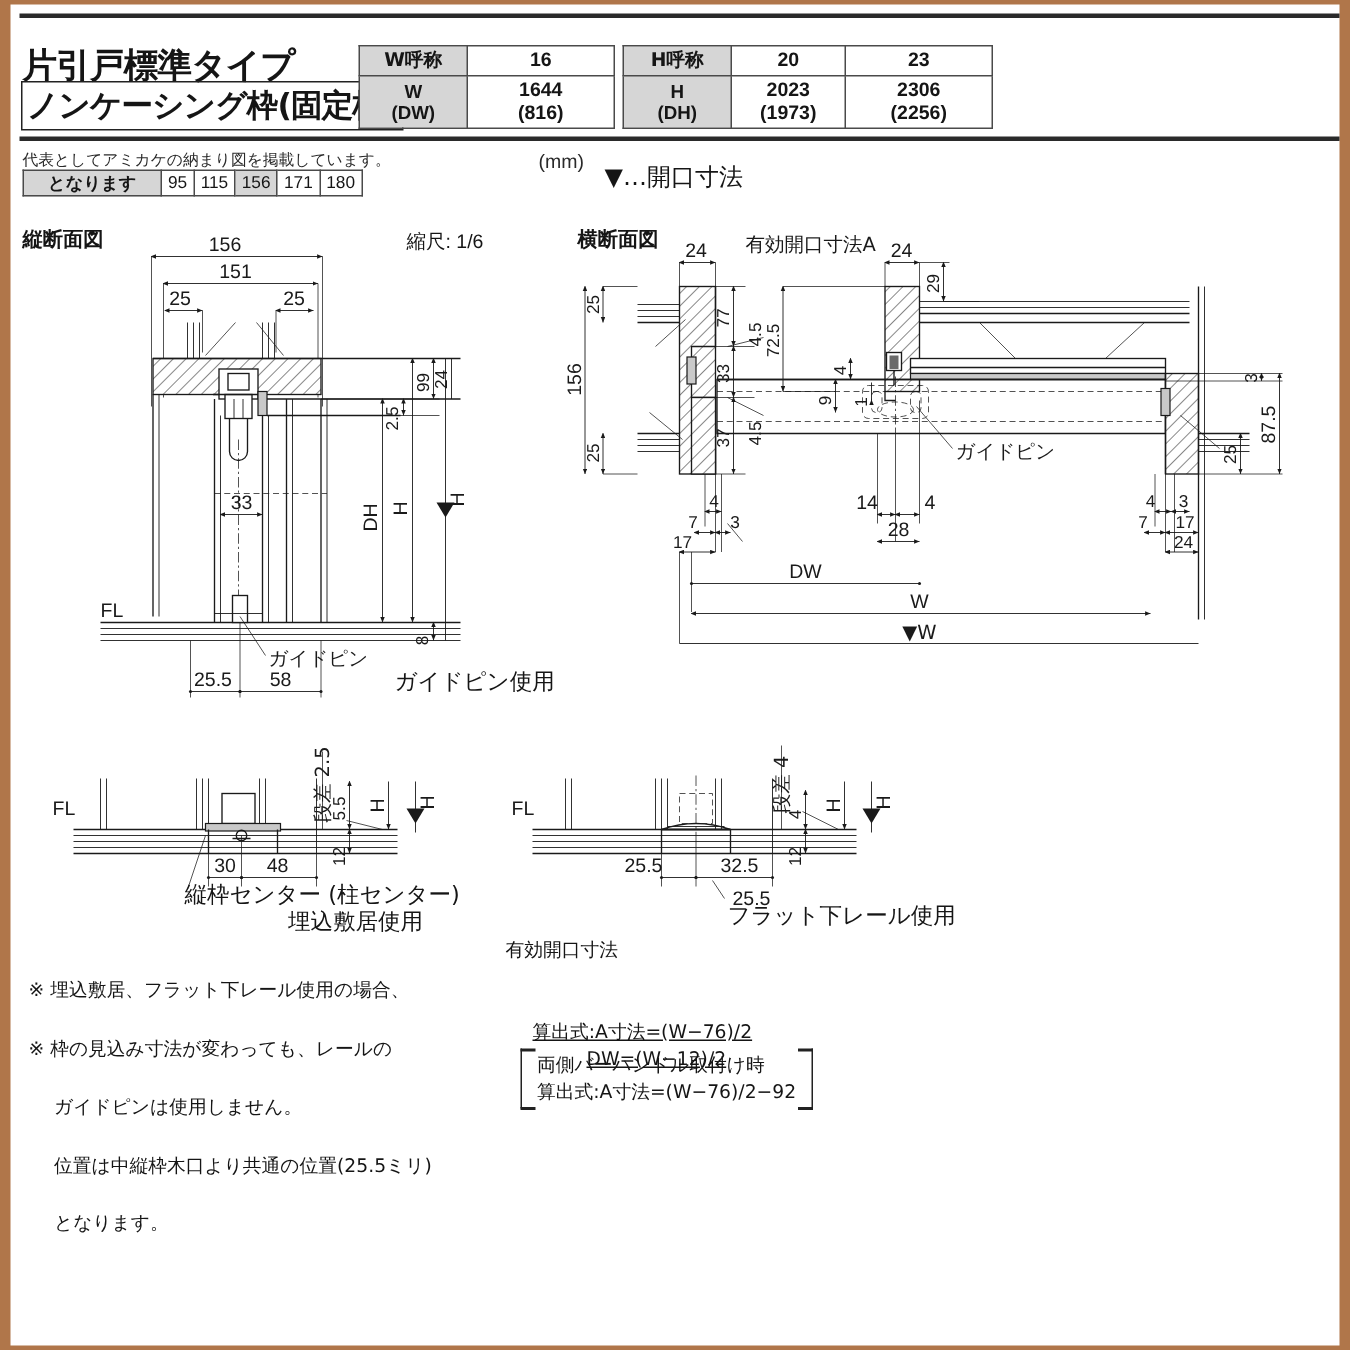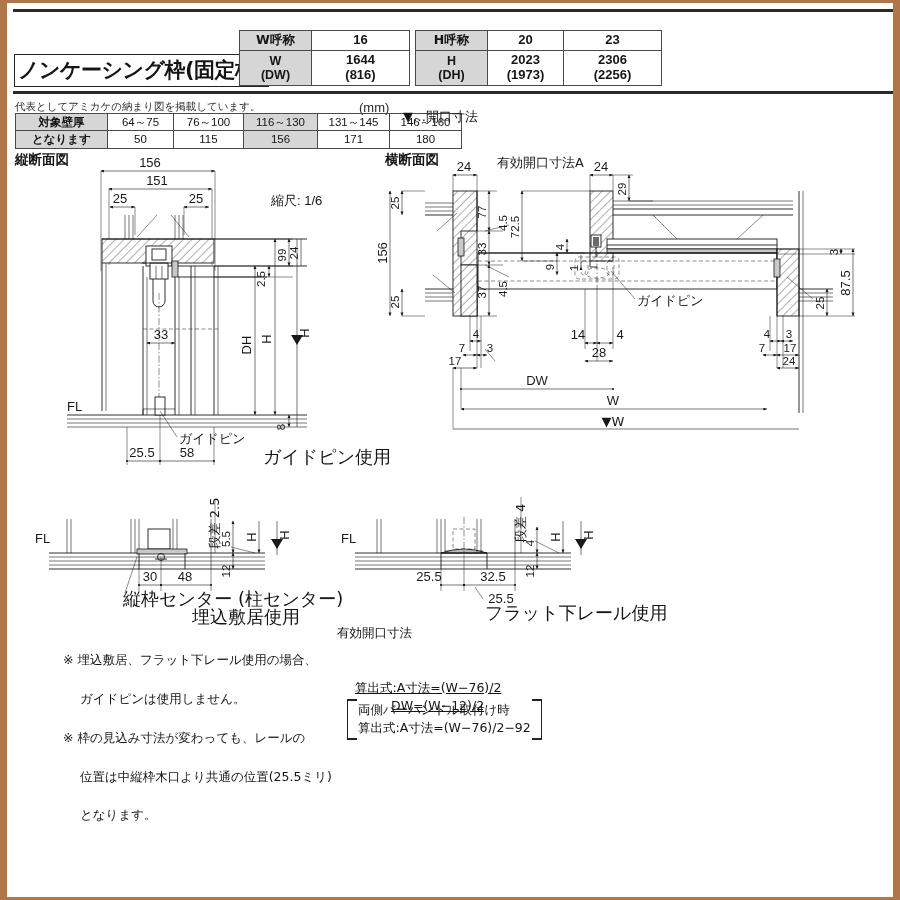--- a/index.html
+++ b/index.html
@@ -75,26 +75,26 @@
     border: 1px solid #4a4a4a;
     text-align: center;
     padding: 1px 4px;
     line-height: 1.25;
   }
   table.walltable td.rowhd { background: #d6d6d6; font-weight: bold; width: 92px; }
   table.walltable td.hl { background: #d6d6d6; }
 
   .opening-legend {
     left: 396px; top: 105px;
-    font-size: 13px; color: #151515; white-space: nowrap;
+    font-size: 16px; color: #151515; white-space: nowrap;
   }
 
   
   .cap { font-size: 13.5px; font-weight: bold; color: #151515; white-space: nowrap; }
-  .cap-sm { font-size: 18px; color: #151515; white-space: nowrap; }
+  .cap-sm { font-size: 15px; color: #151515; white-space: nowrap; }
   .scale-lbl { font-size: 13px; color: #151515; white-space: nowrap; }
 
   
   svg { display: block; overflow: visible; }
   svg text {
     font-family: "Liberation Sans", "DejaVu Sans", sans-serif;
     fill: #1a1a1a;
   }
   svg .jptxt { font-family: "DejaVu Sans", "Liberation Sans", sans-serif; }
   .ln  { stroke: #1a1a1a; stroke-width: 0.9; fill: none; }
@@ -107,21 +107,20 @@
   .grayfill  { fill: #c9c9c9; stroke: #1a1a1a; stroke-width: 0.8; }
   .whitefill { fill: #ffffff; stroke: #1a1a1a; stroke-width: 0.9; }
   .dt { font-size: 13px; }
   .dts { font-size: 11.5px; }
 
   
   .note-block {
     left: 12px; top: 628px;
     font-size: 12.5px; line-height: 1.55; color: #151515;
     white-space: pre-line;
-    margin-left: 44px;
   }
   .note-line { white-space: nowrap; }
   .note-ind { padding-left: 17px; }
 
   
   .adim-cap {
     left: 330px; top: 622px;
     font-size: 12.5px; color: #151515; white-space: nowrap;
   }
   table.adimtable {
@@ -149,20 +148,21 @@
   .fbox-bot { position:absolute; left:340px; top:735px; width:10px; height:1.5px; background:#222; }
 </style>
 </head>
 <body>
 
 <div id="page">
 
   <div class="abs hdr-rule-top"></div>
   <div class="abs hdr-rule-bot"></div>
 
+  <div class="abs hdr-title-main jp">片引戸標準タイプ</div>
   <div class="abs hdr-title-box jp">ノンケーシング枠(固定枠)</div>
 
   <table class="sizetable">
     <tbody>
         <tr>
       <td class="hd jp" style="width:72px">W呼称</td>
       <td class="val" style="width:98px">16</td>
       <td class="spacer-col"></td>
       <td class="hd jp" style="width:72px">H呼称</td>
       <td class="val" style="width:76px">20</td>
@@ -191,43 +191,35 @@
         <div>(2256)</div>
       </td>
     </tr>
   </tbody>
     </table>
 
   <div class="abs wall-note jp">代表としてアミカケの納まり図を掲載しています。</div>
   <div class="abs mm-note">(mm)</div>
   <table class="walltable">
     <tbody>
-        <tr>
-      <td class="rowhd jp">対象壁厚</td>
-      <td style="width:66px">64～75</td>
-      <td style="width:70px">76～100</td>
-      <td class="hl" style="width:74px">116～130</td>
-      <td style="width:72px">131～145</td>
-      <td style="width:72px">146～160</td>
-    </tr>
     <tr>
       <td class="rowhd jp">となります</td>
-      <td>50</td>
+      <td>95</td>
       <td>115</td>
       <td class="hl">156</td>
       <td>171</td>
       <td>180</td>
     </tr>
   </tbody>
     </table>
 
   <div class="abs opening-legend jp">▼…開口寸法</div>
 
   <div class="abs cap jp" style="left:8px; top:148px;font-family:Liberation Serif, serif;">縦断面図</div>
-  <div class="abs scale-lbl" style="left:264px; top:149px;margin-top:40px;">縮尺: 1/6</div>
+  <div class="abs scale-lbl" style="left:264px; top:149px;">縮尺: 1/6</div>
   <div class="abs cap jp" style="left:378px; top:148px;">横断面図</div>
 
   <svg class="abs" style="left:0;top:0;width:0;height:0" aria-hidden="true">
     <defs>
       <pattern id="hatch45" width="6" height="6" patternUnits="userSpaceOnUse" patternTransform="rotate(45)">
         <rect width="6" height="6" fill="#ffffff"></rect>
         <line x1="0" y1="0" x2="0" y2="6" stroke="#1a1a1a" stroke-width="0.7"></line>
       </pattern>
       <pattern id="hatch45b" width="5" height="5" patternUnits="userSpaceOnUse" patternTransform="rotate(45)">
         <rect width="5" height="5" fill="#ffffff"></rect>
@@ -630,22 +622,22 @@
     <line class="dim" x1="238" y1="40" x2="238" y2="72" marker-end="url(#ar)"></line>
     <text class="dt" x="235" y="56" text-anchor="middle" transform="rotate(-90 235 56)">H</text>
     <line class="dim" x1="256" y1="40" x2="256" y2="74"></line>
     <path d="M250,58 L262,58 L256,68 z" fill="#1a1a1a"></path>
     <text class="dt" x="268" y="54" text-anchor="middle" transform="rotate(-90 268 54)">H</text>
   </svg>
   <div class="abs cap-sm jp" style="left:478px; top:598px;">フラット下レール使用</div>
 
   <div class="abs note-block jp">
     <div class="note-line">※ 埋込敷居、フラット下レール使用の場合、</div>
+    <div class="note-line">※ 枠の見込み寸法が変わっても、レールの</div>
     <div class="note-line note-ind">ガイドピンは使用しません。</div>
-    <div class="note-line">※ 枠の見込み寸法が変わっても、レールの</div>
     <div class="note-line note-ind">位置は中縦枠木口より共通の位置(25.5ミリ)</div>
     <div class="note-line note-ind">となります。</div>
   </div>
 
   <div class="abs adim-cap jp">有効開口寸法</div>
 
   <div class="abs formula jp">
     <div>算出式:A寸法=(W−76)/2</div>
     <div style="padding-left:36px">DW=(W−12)/2</div>
   </div>

